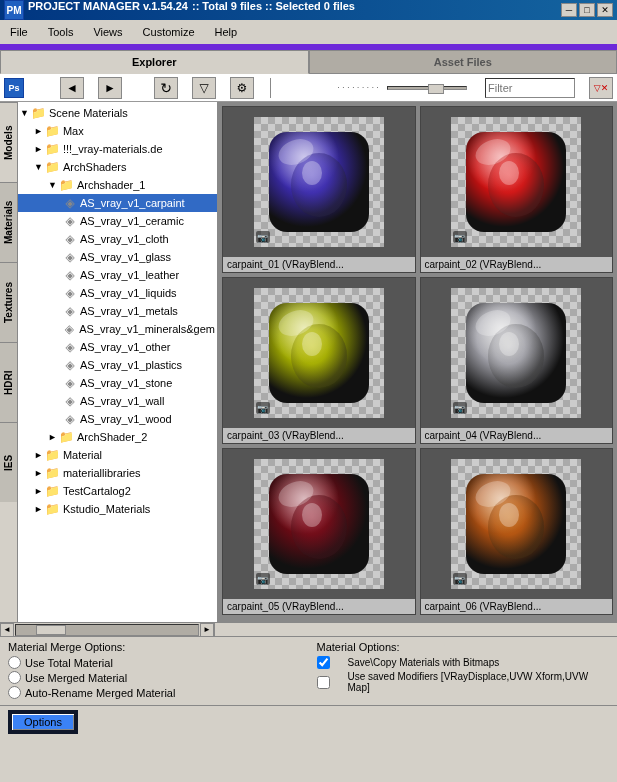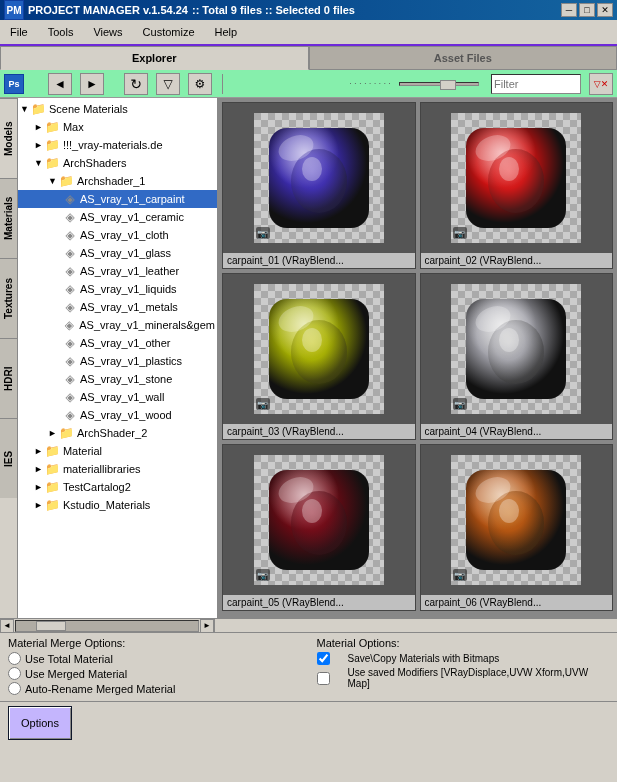--- a/index.html
+++ b/index.html
@@ -8,36 +8,36 @@
     
     #titlebar {
       background: linear-gradient(to right, #003580, #1464a0);
       color: white;
       height: 20px;
       display: flex;
       align-items: center;
       padding: 0 4px;
       justify-content: space-between;
     }
-    #titlebar-left { display: flex; align-items: center; gap: 4px; font-size: 11px; font-weight: bold; }
+    #titlebar-left { display: flex; align-items: flex-start; gap: 4px; font-size: 11px; font-weight: bold; }
     #titlebar-right { display: flex; gap: 2px; }
     .title-btn {
       width: 16px; height: 14px; background: #d4d0c8; border: 1px solid #888; font-size: 9px;
       display: flex; align-items: center; justify-content: center; cursor: pointer; color: #000;
     }
 
     
     #menubar {
       background: #d4d0c8;
       height: 20px;
       display: flex;
       align-items: center;
       padding: 12px 4px;
       gap: 8px;
-      border-bottom: 2px solid #6d28d9;
+      border-bottom: 6px solid #6d28d9;
     }
     .menu-item { padding: 2px 6px; cursor: pointer; font-size: 11px; }
 
     
     #tabbar {
       display: flex;
       height: 24px;
     }
     .tab {
       flex: 1;
@@ -47,26 +47,26 @@
       font-size: 11px;
       font-weight: bold;
       cursor: pointer;
       border: 1px solid #888;
     }
     .tab.active { background: #d4d0c8; border-bottom: 1px solid #d4d0c8; text-align: right; }
     .tab.inactive { background: #b0aca4; color: #555; }
 
     
     #toolbar {
-      background: #86efac;
+      background: #ffffff;
       height: 28px;
       display: flex;
       align-items: center;
       padding: 0 4px;
-      gap: 8px;
+      gap: 14px;
       border-bottom: 1px solid #999;
     }
     .tb-btn {
       width: 24px; height: 22px; background: #d4d0c8;
       border: 1px solid #888; display: flex; align-items: center; justify-content: center;
       cursor: pointer; font-size: 12px;
     }
     .tb-separator { width: 1px; height: 20px; background: #888; margin: 0 2px; }
     .tb-filter { width: 90px; height: 20px; border: 1px inset #888; background: white; padding: 0 2px; font-size: 11px; }
     .tb-spacer { flex: 1; }
@@ -195,23 +195,23 @@
     .scroll-track { flex: 1; height: 12px; background: #b0aca4; border: 1px inset #888; margin: 0 1px; position: relative; }
     .scroll-thumb { width: 30px; height: 10px; background: #d4d0c8; border: 1px solid #888; position: absolute; left: 20px; top: 0; }
 
     
     #options-bar {
       background: #d4d0c8;
       padding: 4px 8px;
       border-top: 1px solid #888;
     }
     .options-btn {
-      padding: 10px 12px;
-      background: #c4b5fd;
-      border: 1px solid #0f172a;
+      padding: 2px 12px;
+      background: #3b82f6;
+      border: 4px solid #0f172a;
       cursor: pointer;
       font-size: 11px;
       box-shadow: 1px 1px 0 #fff inset, -1px -1px 0 #888 inset;
     }
 
     
     .ps-badge {
       width: 20px; height: 20px;
       background: #2060c0;
       color: white;

